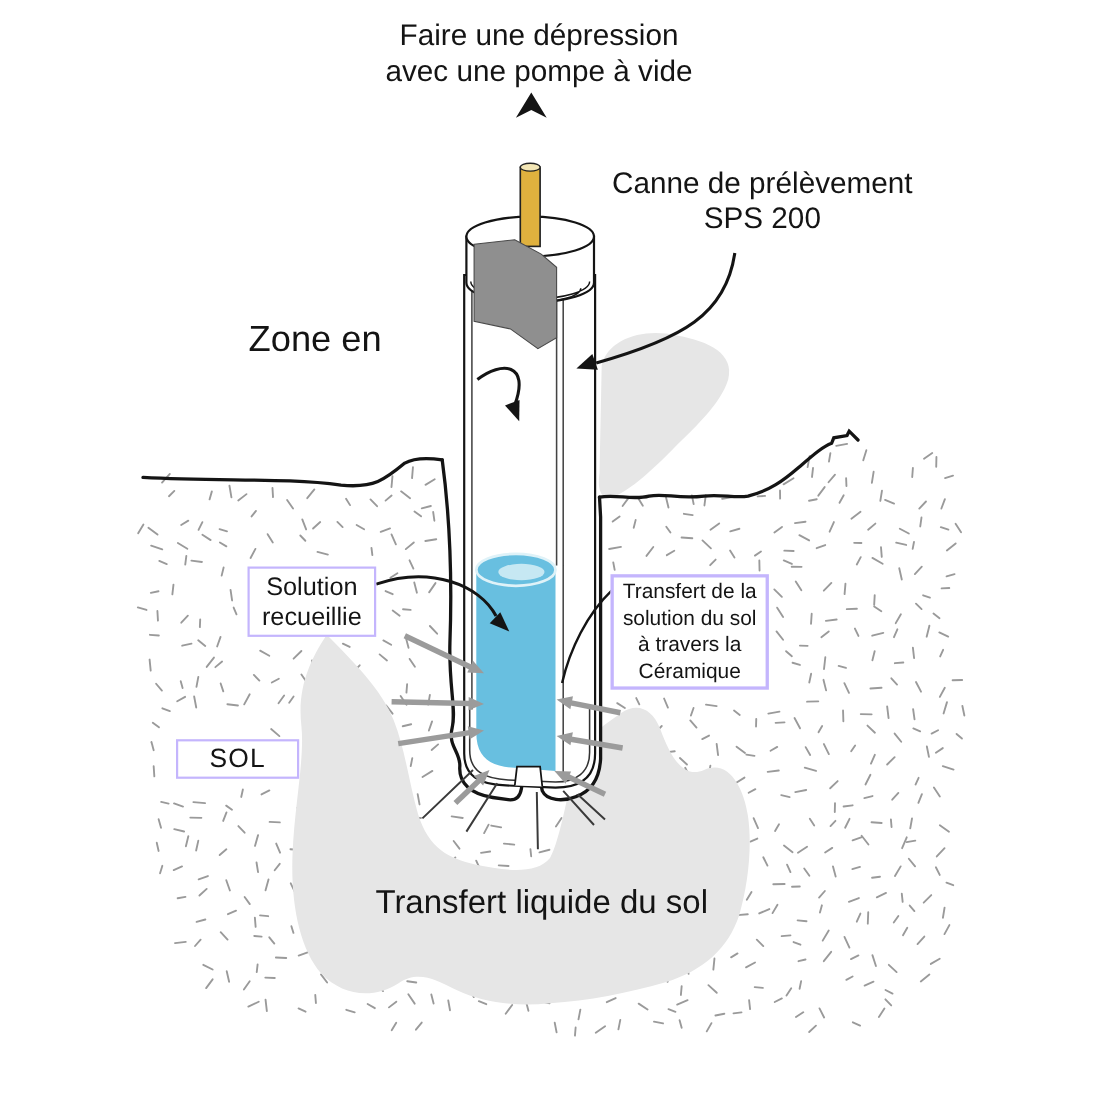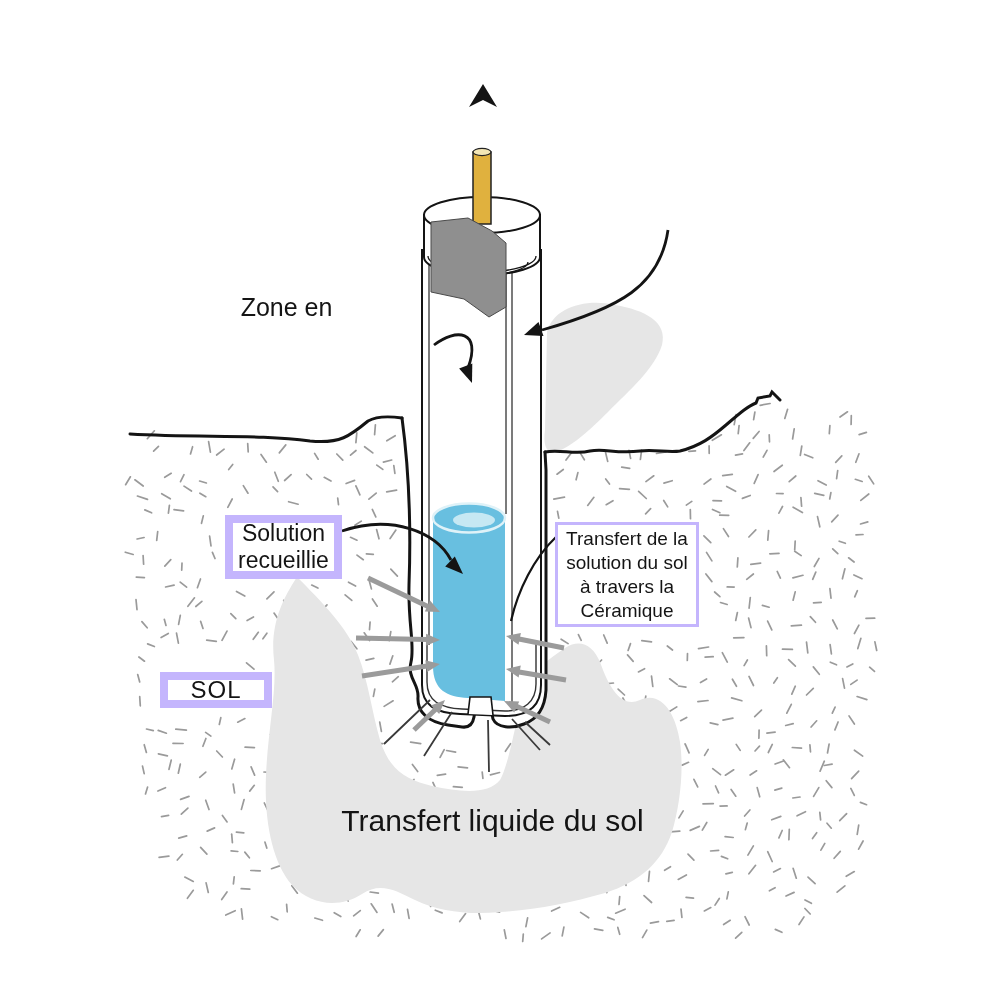--- a/index.html
+++ b/index.html
@@ -3,22 +3,22 @@
 <meta charset="utf-8">
 <style>
   html,body{margin:0;padding:0;background:#fff;}
   #stage{position:relative;width:1000px;height:1000px;background:#ffffff;overflow:hidden;
          font-family:"Liberation Sans", sans-serif;color:#141414;}
   #art{position:absolute;left:0;top:0;width:1000px;height:1000px;}
   .lbl{position:absolute;text-align:center;color:#141414;}
   .lbl div{white-space:nowrap;}
   .vacuum{left:330px;top:16px;width:320px;font-size:27px;line-height:33px;}
   .probe{left:540px;top:150px;width:306px;font-size:27px;line-height:32px;}
-  .zone{left:204px;top:292px;width:165px;font-size:25px;line-height:31px;}
-  .boxed{position:absolute;background:#fff;border:8px solid #c4b5fd;display:flex;
+  .zone{left:204px;top:292px;width:165px;font-size:33px;line-height:31px;}
+  .boxed{position:absolute;background:#fff;border:2px solid #c4b5fd;display:flex;
          flex-direction:column;align-items:center;justify-content:center;box-sizing:border-box;}
   .collected{left:225px;top:515px;width:117px;height:64px;font-size:23px;line-height:27px;}
   .transfer{left:555px;top:522px;width:144px;height:105px;font-size:19px;line-height:24px;border-width:3px;}
   .solbox{left:160px;top:672px;width:112px;height:36px;font-size:24px;letter-spacing:1px;}
   .bottomlbl{left:320px;top:804px;width:345px;font-size:30px;}
 </style>
 </head>
 <body>
 
 <div id="stage">
@@ -719,21 +719,29 @@
     <line x1="566" y1="680" x2="519" y2="672"></line>
         <polygon stroke="none" points="506,669 518.6,677.4 520.8,665.6"></polygon>
     <line x1="550" y1="722" x2="516" y2="706"></line>
         <polygon stroke="none" points="504,701 514.2,712.4 519.2,701.4"></polygon>
   </g>
 
   <path fill="none" stroke="#3a3a3a" stroke-width="1.8" d="M 430,700 L 384,744 M 452,712 L 424,756 M 488,720 L 489,772
            M 512,719 L 540,750 M 525,722 L 550,745"></path>
 </svg>
 
-
+<div class="lbl vacuum">
+  <div>Faire une dépression</div>
+  <div>avec une pompe à vide</div>
+</div>
+
+<div class="lbl probe">
+  <div>Canne de prélèvement</div>
+  <div>SPS 200</div>
+</div>
 
 <div class="lbl zone">
   <div>Zone en</div>
 </div>
 
 <div class="boxed collected">
   <div>Solution</div>
   <div>recueillie</div>
 </div>
 

